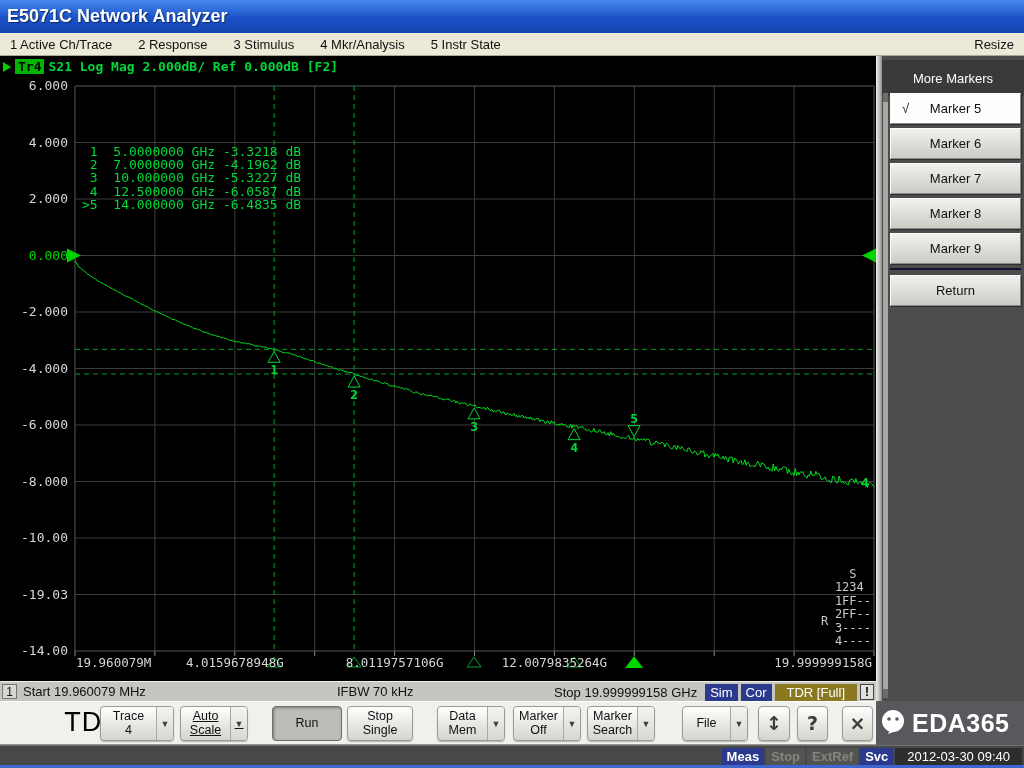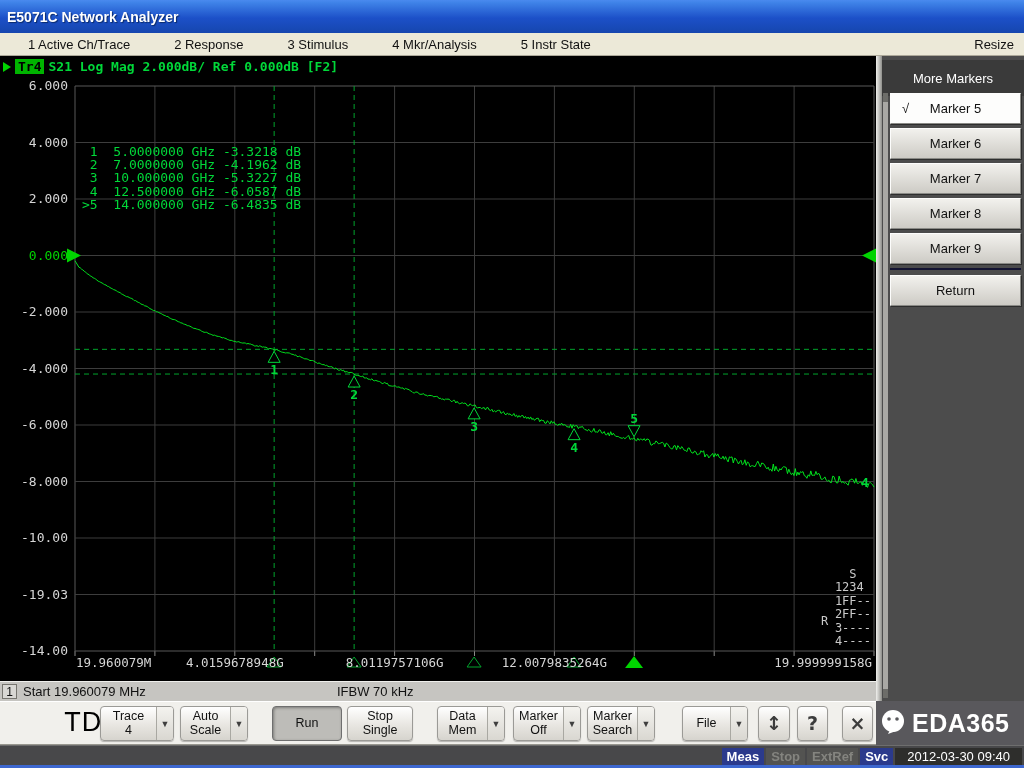--- a/index.html
+++ b/index.html
@@ -1,25 +1,25 @@
 <!DOCTYPE html>
 <html><head>
 <meta charset="utf-8">
 <style>
   * { box-sizing: border-box; }
   html,body { margin:0; padding:0; width:1024px; height:768px; background:#000;
               font-family:"Liberation Sans", sans-serif; overflow:hidden; }
 
   
   .titlebar { height:33px; background:linear-gradient(180deg,#4a8aef 0%,#3f83e8 8%,#1c50c8 55%,#1646ae 100%);
-              color:#fff; font-weight:bold; font-size:14px; display:flex; align-items:center;
+              color:#fff; font-weight:bold; font-size:18px; display:flex; align-items:center;
               padding-left:7px; text-shadow:1px 1px 1px #0a2a6a; }
   .menubar { height:23px; background:#ece9d8; display:flex; align-items:center; font-size:13px;
              color:#111; padding:0 10px; border-bottom:1px solid #aca899; }
-  .menubar .mitem { margin-right:26px; cursor:default;margin-left:18px; }
+  .menubar .mitem { margin-right:26px; cursor:default; }
   .menubar .spacer { flex:1; }
 
   
   .content { display:flex; height:645px; }
   .leftcol { width:876px; display:flex; flex-direction:column; }
   .screen { position:relative; width:876px; height:625px; background:#000; }
   .vdivider { width:6px; background:linear-gradient(90deg,#efefec,#bdbdb9 55%,#8e8e8a); }
   .sidebar { width:142px; background:#4c4c4c; position:relative; }
 
   .trhead { position:absolute; left:3px; top:3px; display:flex; align-items:center; gap:4px;
@@ -222,20 +222,29 @@
 1FF--
 2FF--
 3----
 4----</pre>
       <span class="legendR">R</span>
     </div>
     <div class="chstatus">
       <span class="chbox">1</span>
       <span class="chstart">Start 19.960079 MHz</span>
       <span class="chifbw">IFBW 70 kHz</span>
+      <span class="chright">
+        <span class="stoplbl">Stop 19.999999158 GHz</span>
+        <span id="ch-badges" style="display:flex;gap:3px">
+            <span class="badge blue">Sim</span>
+            <span class="badge blue">Cor</span>
+            <span class="badge olive">TDR [Full]</span>
+          </span>
+        <span class="badge alert">!</span>
+      </span>
     </div>
   </div>
   <div class="vdivider"></div>
   <div class="sidebar">
     <div class="sk-header">More Markers</div>
     <div class="sk-scroll">
         <i style="top:0"></i>
         <i style="bottom:0"></i>
       </div>
     <div class="sk-btns" id="sk-btns">
@@ -271,21 +280,21 @@
         <span>OPT.</span>
       </span>
       <span class="main">TDR</span>
     </div>
     <span id="tb-btns"><div class="tbtn" style="left: 100px; width: 74px;">
           <span class="lbl">
             <div>Trace</div>
             <div>4</div>
           </span>
           <span class="arr">▼</span>
-        </div><div class="tbtn" style="left: 180px; width: 68px;">
+        </div><div class="tbtn" style="left: 180px; width: 68px; text-decoration: underline;">
           <span class="lbl">
             <div>Auto</div>
             <div>Scale</div>
           </span>
           <span class="arr">▼</span>
         </div><div class="tbtn pressed" style="left: 272px; width: 70px;">
           <span class="lbl">
             <div>Run</div>
           </span>
         </div><div class="tbtn" style="left: 347px; width: 66px;">

